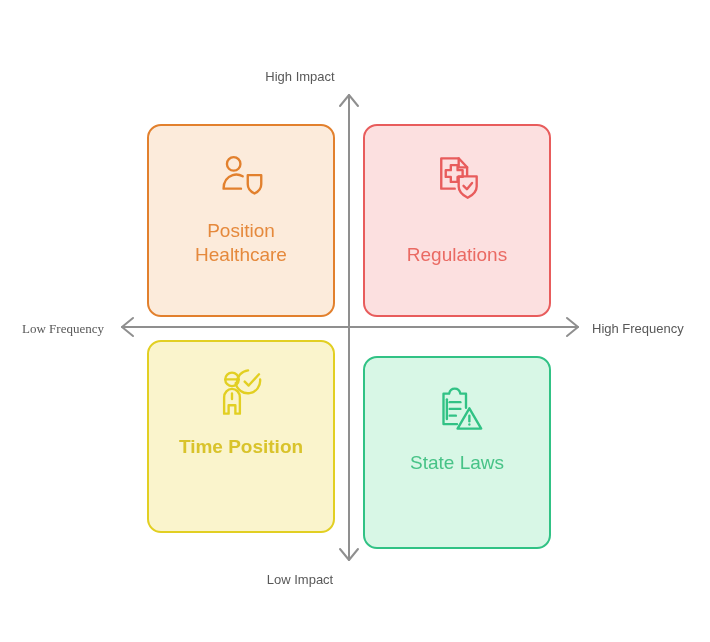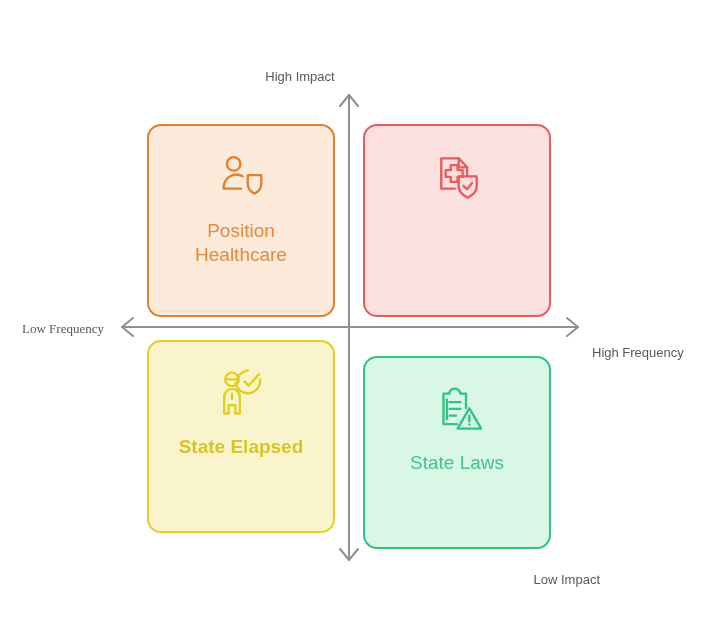--- a/index.html
+++ b/index.html
@@ -34,31 +34,30 @@
   #label-high-impact {
     left: 0;
     right: 0;
     top: 69px;
     text-align: center;
   }
   #label-low-impact {
     left: 0;
     right: 0;
     top: 572px;
-    text-align: right;
+    text-align: center;
   }
   #label-low-frequency {
     left: 22px;
     top: 321px;
     font-family: Liberation Serif, serif;
   }
   #label-high-frequency {
     left: 592px;
     top: 321px;
-    margin-top: 24px;
   }
 
   
   #axes {
     position: absolute;
     left: 0;
     top: 0;
     width: 710px;
     height: 642px;
     pointer-events: none;
@@ -173,38 +172,39 @@
       <svg width="54" height="54" viewBox="0 0 48 48" xmlns="http://www.w3.org/2000/svg" fill="none" stroke="#E85C5C" stroke-width="2.1" stroke-linecap="round" stroke-linejoin="round">
         <path d="M33 22 L33 14.5 L25.5 6.5 L10 6.5 L10 33.5 L22 33.5"></path>
         <path d="M25.5 6.5 L25.5 14.5 L33 14.5"></path>
         <path d="M18.5 12.5 L24.5 12.5 L24.5 17 L29 17 L29 23 L24.5 23 L24.5 27.5 L18.5 27.5 L18.5 23 L14 23 L14 17 L18.5 17 Z"></path>
         <path d="M25.5 22.5 L41.5 22.5 L41.5 31.5 C41.5 36.5 36.5 40 33.5 41.5 C30.5 40 25.5 36.5 25.5 31.5 Z"></path>
         <polyline points="29.8,31 32.8,34 37.4,28.4"></polyline>
       </svg>
     </div>
     <div class="quad-title">
       <br>
+      <span>Regulations</span>
     </div>
   </div>
 
   <div class="quad" id="quad-bottom-left">
     <div class="icon-wrap">
       <svg width="54" height="54" viewBox="0 0 48 48" xmlns="http://www.w3.org/2000/svg" fill="none" stroke="#E2CF22" stroke-width="2.1" stroke-linecap="round" stroke-linejoin="round">
         <circle cx="16" cy="11" r="6"></circle>
         <line x1="10.2" y1="11" x2="21.8" y2="11"></line>
         <path d="M9 41.5 L9 27 C9 22.8 12.1 19.5 16 19.5 C19.9 19.5 23 22.8 23 27 L23 41.5 L19 41.5 L19 34 L13 34 L13 41.5 Z"></path>
         <line x1="16" y1="23.5" x2="16" y2="28.5"></line>
         <path d="M41 11 C41.6 16.9 37.5 22.3 31.7 23.2 C25.9 24.1 20.4 20.2 19.3 14.4"></path>
         <path d="M19.3 14.4 C18.4 8.7 22.2 3.3 27.9 2.2 C31.3 1.5 34.7 2.5 37.2 4.7" stroke-opacity="0"></path>
         <path d="M30.3 3 C24.6 3.6 20.1 8.6 20.4 14.4"></path>
         <polyline points="27.3,13 30.8,16.5 40,6.5"></polyline>
       </svg>
     </div>
     <div class="quad-title">
-      <span>State Elapsed</span>
+      <span>Time Position</span>
     </div>
   </div>
 
   <div class="quad" id="quad-bottom-right">
     <div class="icon-wrap">
       <svg width="54" height="54" viewBox="0 0 48 48" xmlns="http://www.w3.org/2000/svg" fill="none" stroke="#31C285" stroke-width="2.1" stroke-linecap="round" stroke-linejoin="round">
         <path d="M32 22 L32 9.5 L27 9.5 C26.4 6.8 24.4 5 22 5 C19.6 5 17.6 6.8 17 9.5 L12 9.5 L12 36.5 L24 36.5"></path>
         <line x1="17.5" y1="17" x2="27" y2="17"></line>
         <line x1="17.5" y1="23" x2="27" y2="23"></line>
         <line x1="17.5" y1="29" x2="23" y2="29"></line>

